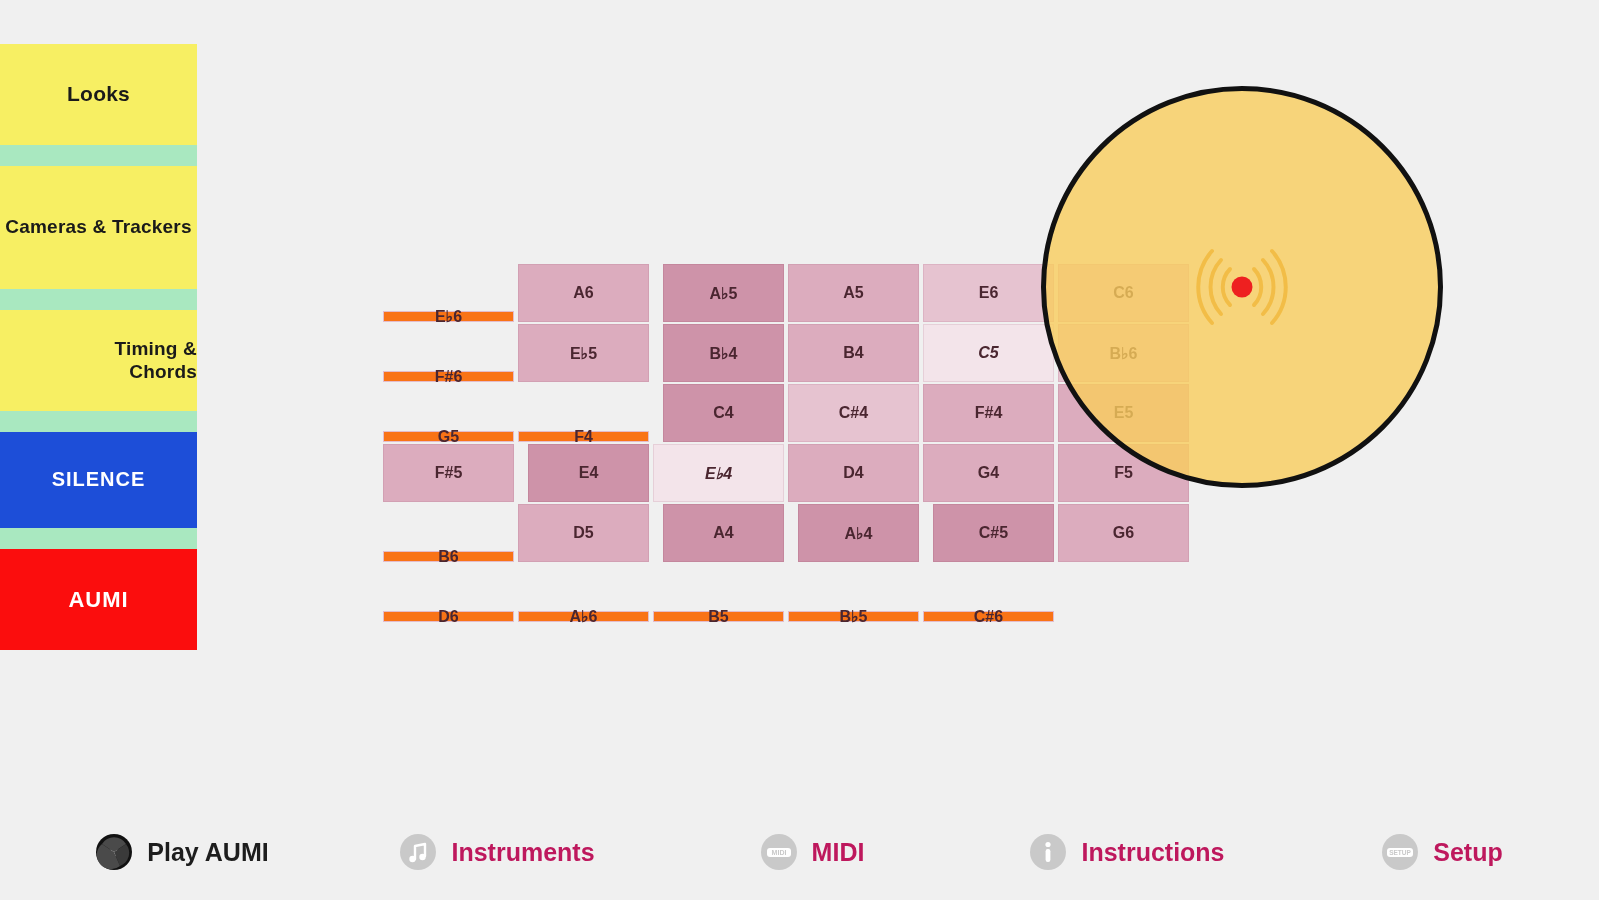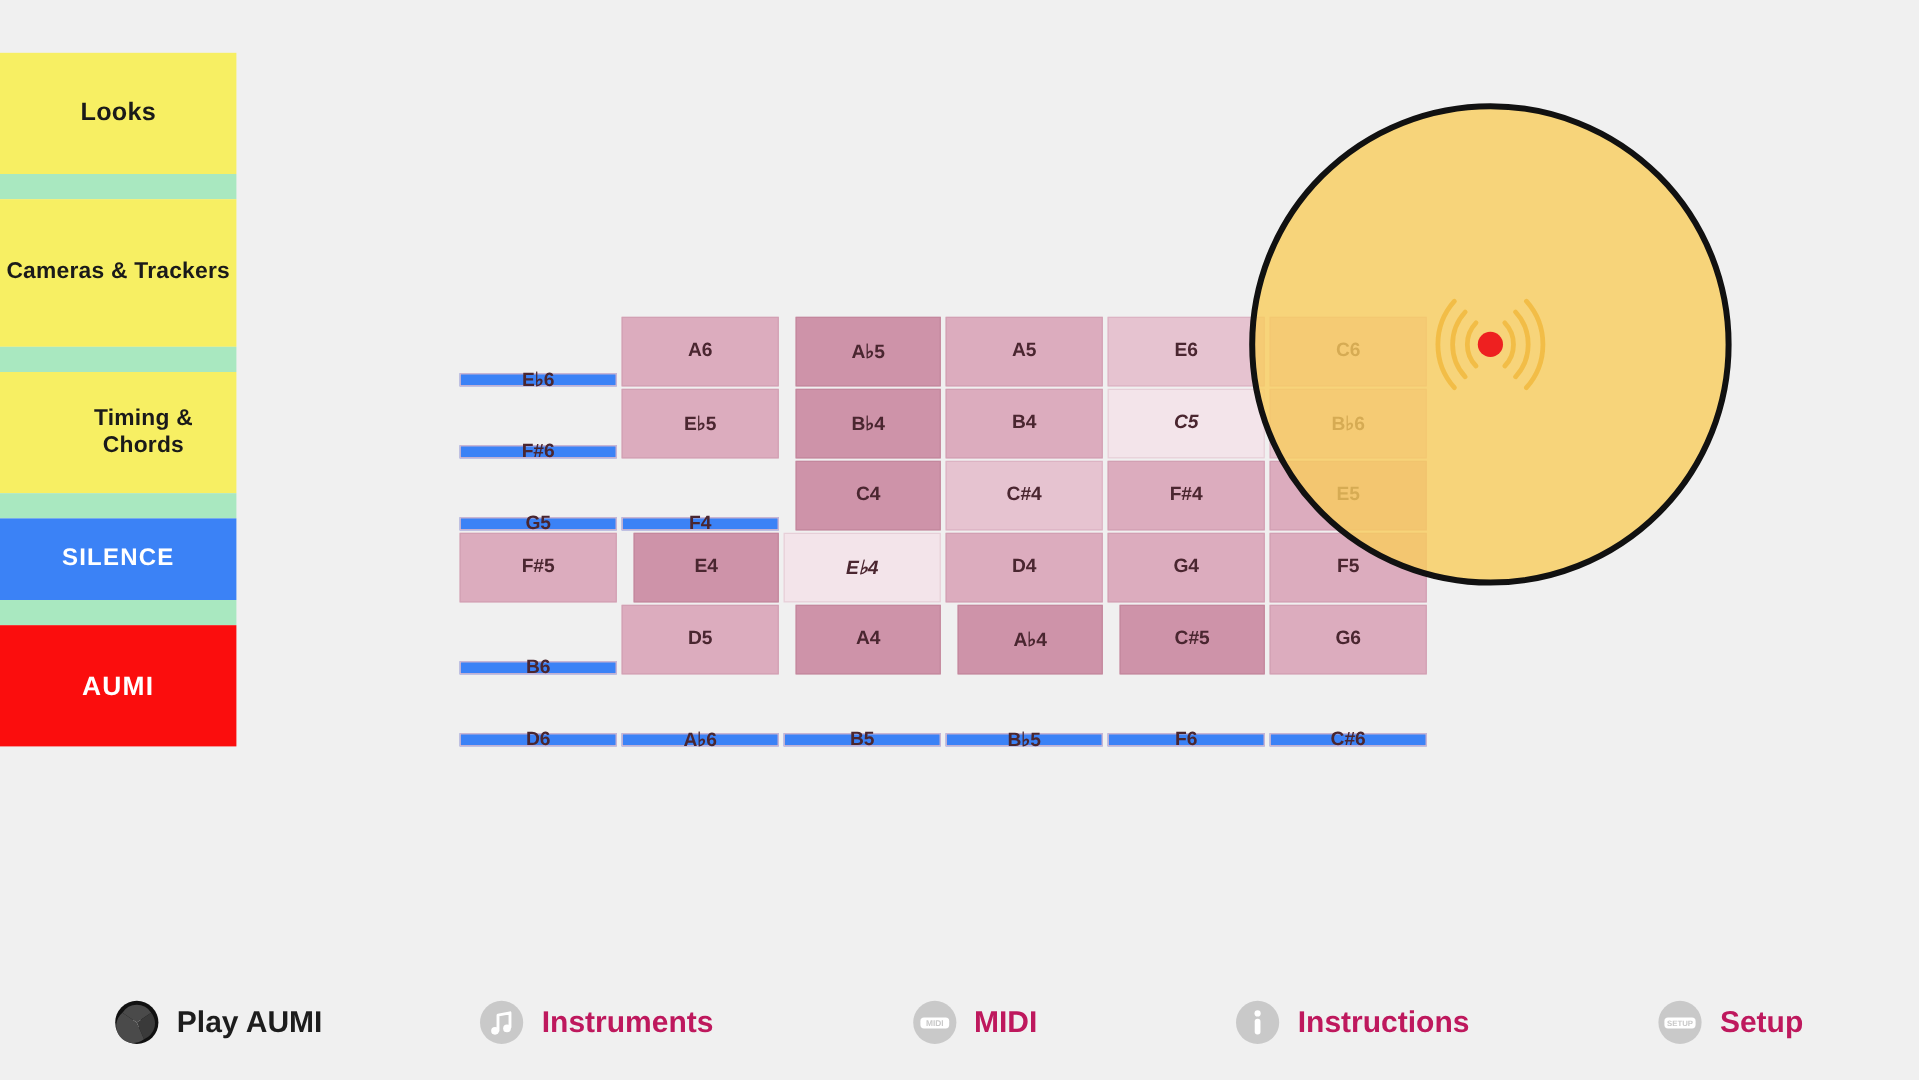--- a/index.html
+++ b/index.html
@@ -24,30 +24,30 @@
     top: 44px;
     width: 197px;
     display: flex;
     flex-direction: column;
   }
   .side-btn {
     width: 197px;
     display: flex;
     align-items: center;
     justify-content: center;
-    text-align: center;
+    text-align: right;
     font-weight: bold;
     letter-spacing: 0.2px;
     line-height: 1.18;
     user-select: none;
   }
   .side-btn.looks      { height: 101px; background: #f7ef63; color: #1a1a1a; font-size: 21px; }
   .side-btn.cameras    { height: 123px; background: #f7ef63; color: #1a1a1a; font-size: 19px; }
   .side-btn.timing     { height: 101px; background: #f7ef63; color: #1a1a1a; font-size: 19px; padding-left: 42px; }
-  .side-btn.silence    { height: 68px;  background: #3b82f6; color: #ffffff; font-size: 20px; letter-spacing: 1px; }
+  .side-btn.silence    { height: 96px;  background: #1d4ed8; color: #ffffff; font-size: 20px; letter-spacing: 1px; }
   .side-btn.reset      { height: 101px; background: #fb0d0d; color: #ffffff; font-size: 22px; letter-spacing: 1px; }
   .side-sep {
     width: 197px;
     height: 21px;
     background: #a9e8c0;
   }
 
   
   #grid {
     position: absolute;
@@ -64,21 +64,21 @@
     display: flex;
     align-items: center;
     justify-content: center;
     font-size: 16px;
     font-weight: bold;
     color: #4a2630;
     border: 1.5px solid rgba(255,255,255,0.75);
     margin: 1px 2px;
     user-select: none;
   }
-  .note-cell.lvl0 { background: #3b82f6; border-color: #e3bccb; margin-top: 48px; }
+  .note-cell.lvl0 { background: #f97316; border-color: #e3bccb; margin-top: 48px; }
   .note-cell.lvl1 { background: #e6c3d0; border-color: #dcb3c3; }
   .note-cell.lvl2 { background: #dcacbe; border-color: #d2a0b3; }
   .note-cell.lvl3 { background: #ce93a9; border-color: #c4879d; margin-left: 12px; }
   .note-cell.lvl4 { background: #f3e4ea; border-color: #e6cfd8; font-style: italic; }
 
   
   #tracker {
     position: absolute;
     left: 1041px;
     top: 86px;
@@ -260,23 +260,20 @@
         <span>D6</span>
       </div>
       <div class="note-cell lvl0">
         <span>A♭6</span>
       </div>
       <div class="note-cell lvl0">
         <span>B5</span>
       </div>
       <div class="note-cell lvl0">
         <span>B♭5</span>
-      </div>
-      <div class="note-cell lvl0">
-        <span>F6</span>
       </div>
       <div class="note-cell lvl0">
         <span>C#6</span>
       </div>
     </div>
 
   <div id="tracker">
     <svg id="tracker-waves" viewBox="0 0 140 140">
       <g fill="none" stroke="#f2ba3f" stroke-width="4" stroke-linecap="round" opacity="0.85">
         <path d="M58 52 A 26 26 0 0 0 58 88"></path>

